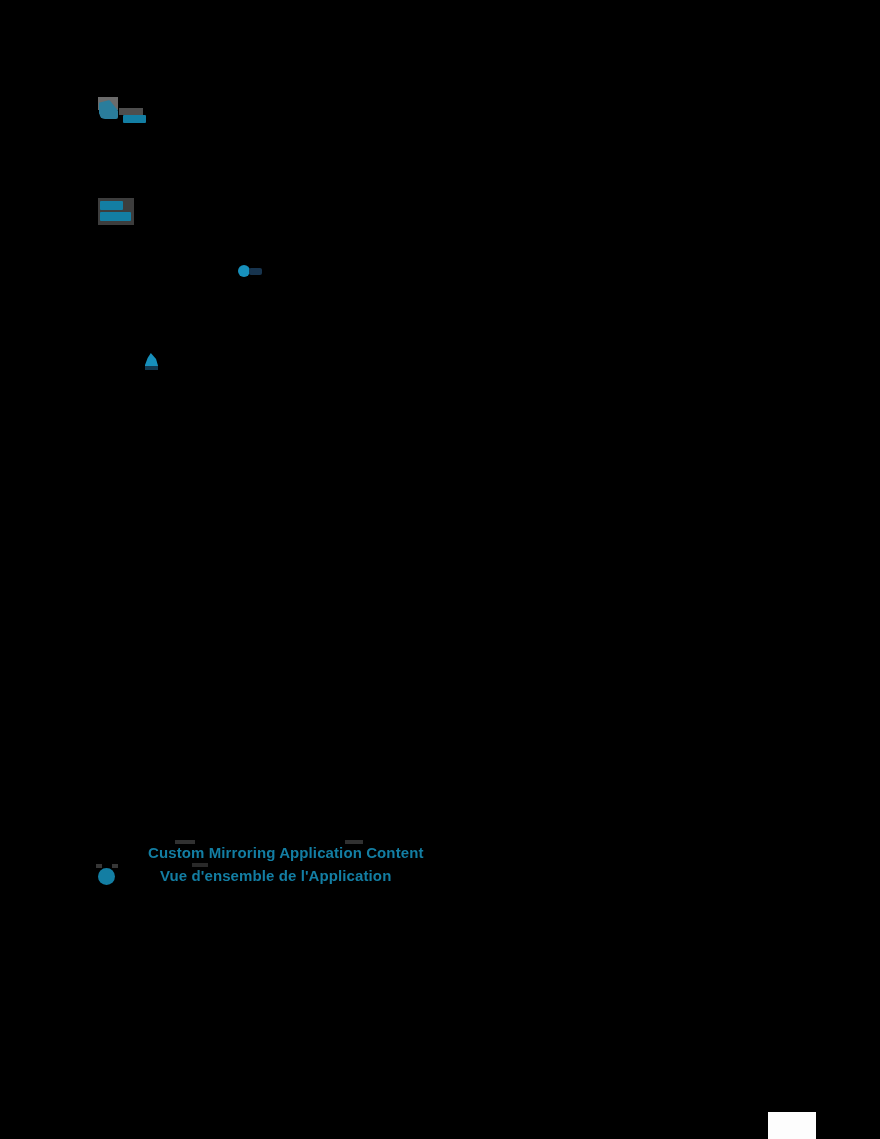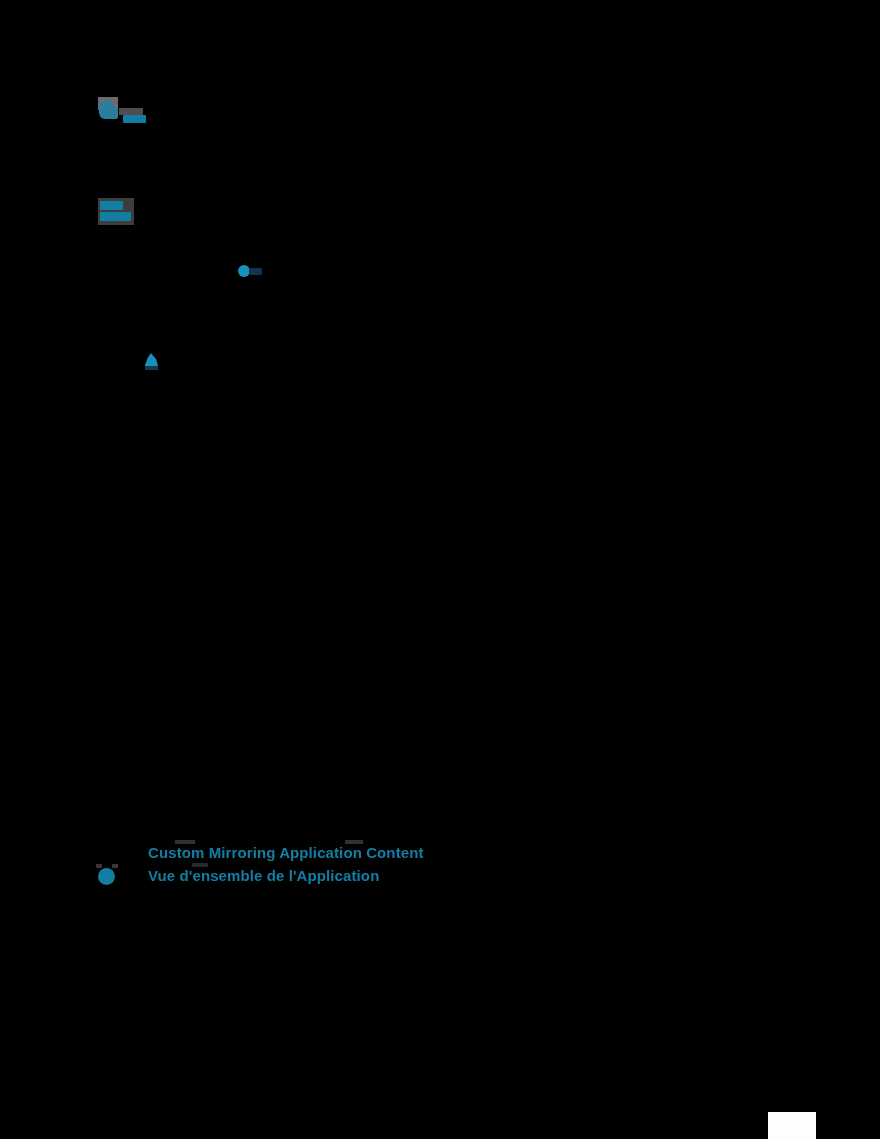--- a/index.html
+++ b/index.html
@@ -86,21 +86,21 @@
     color: #137ea3;
     font-weight: bold;
     font-size: 15px;
     line-height: 17px;
     white-space: nowrap;
     text-decoration: none;
     letter-spacing: 0.1px;
     cursor: pointer;
   }
   .ref-link-line1 { top: 4px; }
-  .ref-link-line2 { top: 27px; }
+  .ref-link-line2 { top: 27px; margin-left: 12px; }
   .text-smudge-a {
     position: absolute; left: 79px; top: 0px; width: 20px; height: 4px;
     background: #5a5a5a; opacity: 0.55;
   }
   .text-smudge-b {
     position: absolute; left: 249px; top: 0px; width: 18px; height: 4px;
     background: #5a5a5a; opacity: 0.55;
   }
   .text-smudge-c {
     position: absolute; left: 96px; top: 23px; width: 16px; height: 4px;

